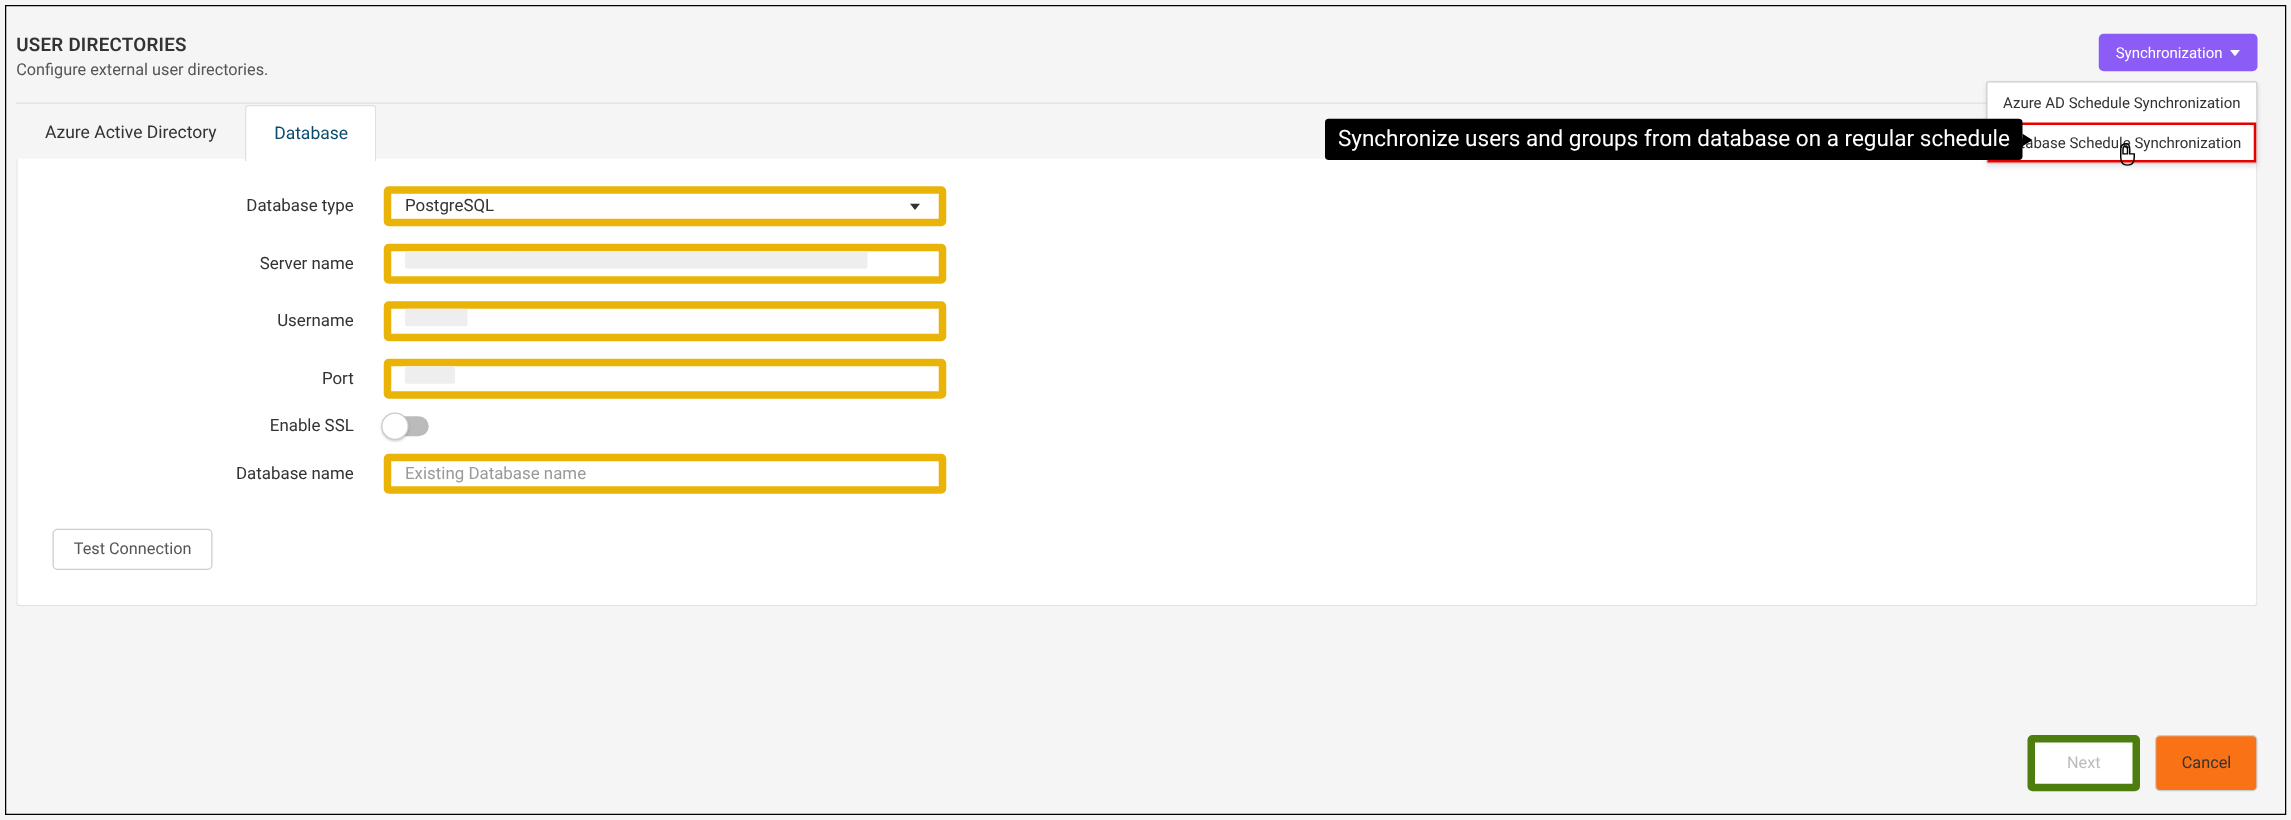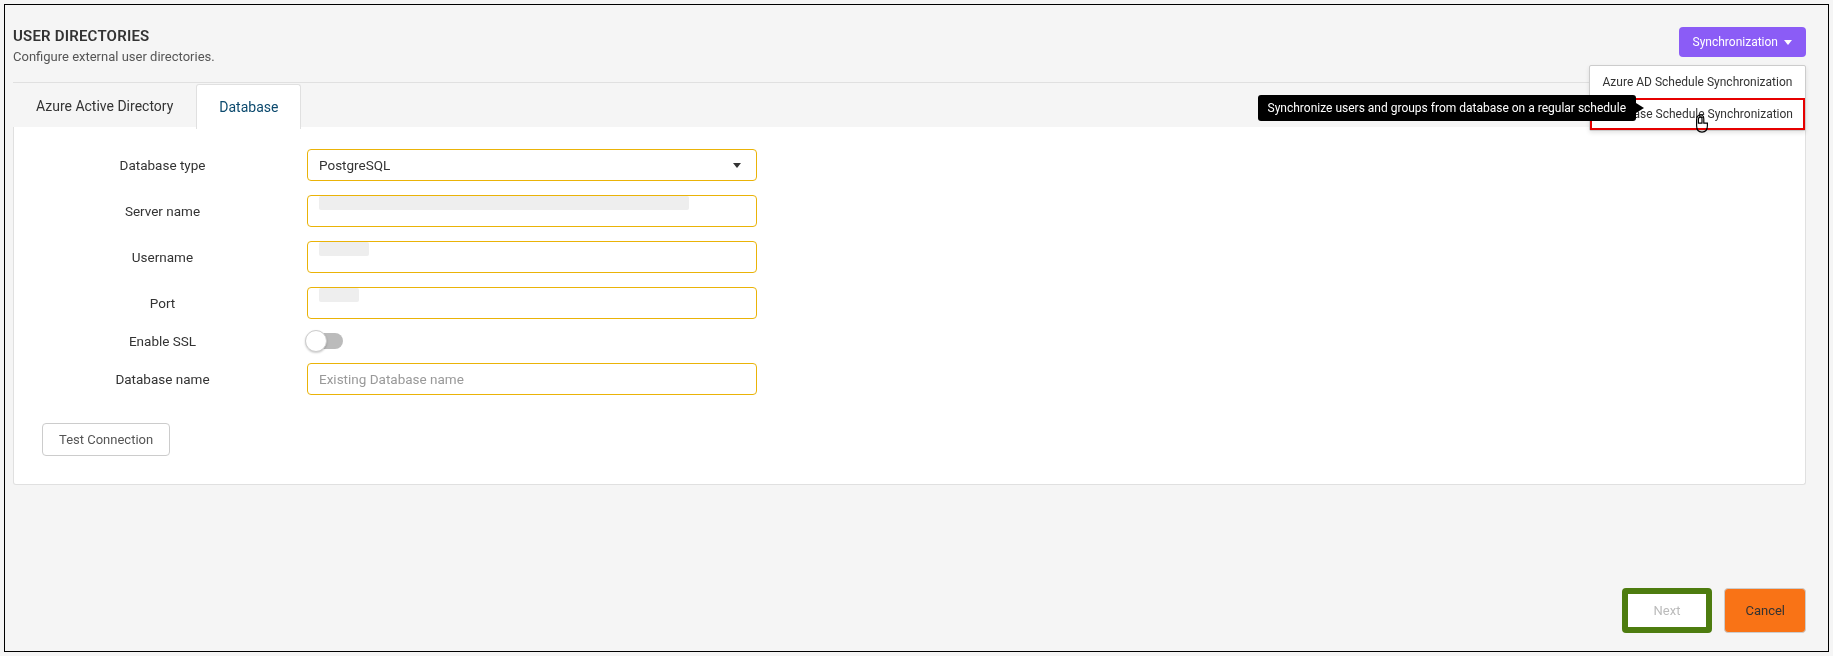--- a/index.html
+++ b/index.html
@@ -6,33 +6,33 @@
   body { background: #f5f5f5; width: 1833px; height: 656px; padding: 4px; }
   .frame { background: #f5f5f5; border: 1px solid #000; width: 100%; height: 100%; position: relative; padding: 22px 22px 0 8px; }
   .header-row { display: flex; justify-content: space-between; align-items: flex-start; }
   .titles h1 { font-size: 15px; font-weight: 600; letter-spacing: .2px; color: #333; margin-bottom: 4px; }
   .titles p { font-size: 13px; color: #555; }
   .sync-btn { background: #8b5cf6; color: #fff; border: none; border-radius: 4px; padding: 8px 14px; font-size: 12px; cursor: pointer; display: flex; align-items: center; gap: 6px; margin-left: 17px; }
   .sync-btn .caret { width: 0; height: 0; border-left: 4px solid transparent; border-right: 4px solid transparent; border-top: 5px solid #fff; }
   .dropdown { position: absolute; right: 22px; top: 60px; background: #fff; border: 1px solid #ccc; border-radius: 2px; box-shadow: 0 2px 4px rgba(0,0,0,.1); min-width: 180px; text-align: center; }
   .dropdown-item { padding: 9px 12px; font-size: 12px; color: #333; cursor: pointer; white-space: nowrap; }
   .dropdown-item.highlight { outline: 2px solid #e60000; outline-offset: -2px; position: relative; }
-  .tooltip { position: absolute; background: #000; color: #fff; font-size: 12px; padding: 6px 10px; border-radius: 3px; white-space: nowrap; top: 90px; right: 192px; }
+  .tooltip { position: absolute; background: #000; color: #fff; font-size: 18px; padding: 6px 10px; border-radius: 3px; white-space: nowrap; top: 90px; right: 210px; }
   .tooltip::after { content: ""; position: absolute; right: -8px; top: 50%; transform: translateY(-50%); border-top: 5px solid transparent; border-bottom: 5px solid transparent; border-left: 8px solid #000; }
   .cursor { position: absolute; top: 108px; right: 115px; width: 20px; height: 24px; }
   .cursor svg { width: 18px; height: 22px; }
   .divider { border: none; border-top: 1px solid #e0e0e0; margin-top: 18px; }
   .tabs { display: flex; margin-top: 0; }
   .tab { padding: 14px 22px; font-size: 14px; color: #333; cursor: pointer; border: 1px solid transparent; border-bottom: none; background: transparent; }
   .tab.active { color: #0c4a6e; background: #fff; border-color: #e0e0e0; border-radius: 3px 3px 0 0; position: relative; top: 1px; }
   .panel { background: #fff; border: 1px solid #e0e0e0; border-top: none; padding: 22px 28px 28px 28px; border-radius: 0 3px 3px 3px; margin-top: -1px; }
   .form-row { display: flex; align-items: center; margin-bottom: 14px; }
-  .form-label { width: 265px; text-align: center; padding-right: 24px; font-size: 13.5px; color: #333; }
+  .form-label { width: 265px; text-align: right; padding-right: 24px; font-size: 13.5px; color: #333; }
   .input-wrap { width: 450px; position: relative; }
-  .text-input, .select-input { width: 100%; height: 32px; border: 1px solid #eab308; border-radius: 4px; padding: 0 11px; font-size: 13.5px; color: #333; background: #fff; }
+  .text-input, .select-input { width: 100%; height: 32px; border: 6px solid #eab308; border-radius: 4px; padding: 0 11px; font-size: 13.5px; color: #333; background: #fff; }
   .select-input { display: flex; align-items: center; justify-content: space-between; cursor: pointer; }
   .select-caret { width: 0; height: 0; border-left: 4px solid transparent; border-right: 4px solid transparent; border-top: 5px solid #333; margin-right: 4px; }
   .blurred { background: #eee; color: transparent; height: 14px; border-radius: 2px; display: inline-block; }
   .blurred.w1 { width: 370px; }
   .blurred.w2 { width: 40px; }
   .blurred.w3 { width: 50px; }
   .blurred.w4 { width: 90px; }
   .eye-icon { position: absolute; right: 10px; top: 50%; transform: translateY(-50%); cursor: pointer; }
   .eye-icon svg { width: 16px; height: 16px; }
   .toggle { width: 36px; height: 16px; background: #bbb; border-radius: 10px; position: relative; cursor: pointer; }

